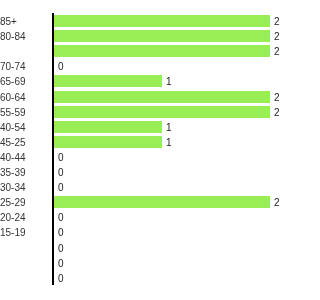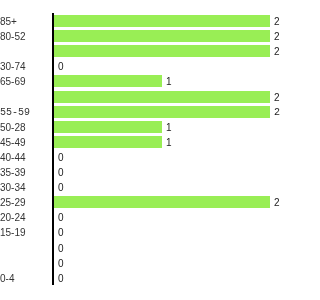--- a/index.html
+++ b/index.html
@@ -82,68 +82,69 @@
     <div id="axis-line"></div>
     <div id="rows-container">
         <div class="row" style="top: 14px;">
           <div class="row-label">85+</div>
           <div class="bar-wrap">
             <div class="bar" style="width: 216px; background: rgb(153, 238, 85);"></div>
           </div>
           <div class="value-label" style="left: 274px;">2</div>
         </div>
         <div class="row" style="top: 29.1px;">
-          <div class="row-label">80-52</div>
+          <div class="row-label">80-84</div>
           <div class="bar-wrap">
             <div class="bar" style="width: 216px; background: rgb(153, 238, 85);"></div>
           </div>
           <div class="value-label" style="left: 274px;">2</div>
         </div>
         <div class="row" style="top: 44.2px;">
           <div class="bar-wrap">
             <div class="bar" style="width: 216px; background: rgb(153, 238, 85);"></div>
           </div>
           <div class="value-label" style="left: 274px;">2</div>
         </div>
         <div class="row" style="top: 59.3px;">
-          <div class="row-label">30-74</div>
+          <div class="row-label">70-74</div>
           <div class="bar-wrap">
             <div class="bar zero" style="width: 0px; background: transparent;"></div>
           </div>
           <div class="value-label" style="left: 58px;">0</div>
         </div>
         <div class="row" style="top: 74.4px;">
           <div class="row-label">65-69</div>
           <div class="bar-wrap">
             <div class="bar" style="width: 108px; background: rgb(153, 238, 85);"></div>
           </div>
           <div class="value-label" style="left: 166px;">1</div>
         </div>
         <div class="row" style="top: 89.5px;">
-          <div class="bar-wrap">
-            <div class="bar" style="width: 216px; background: rgb(153, 238, 85);"></div>
-          </div>
-          <div class="value-label" style="left: 274px;">2</div>
-        </div>
-        <div class="row" style="top: 104.6px; font-family: Liberation Mono, monospace;">
+          <div class="row-label">60-64</div>
+          <div class="bar-wrap">
+            <div class="bar" style="width: 216px; background: rgb(153, 238, 85);"></div>
+          </div>
+          <div class="value-label" style="left: 274px;">2</div>
+        </div>
+        <div class="row" style="top: 104.6px;">
           <div class="row-label">55-59</div>
           <div class="bar-wrap">
             <div class="bar" style="width: 216px; background: rgb(153, 238, 85);"></div>
           </div>
           <div class="value-label" style="left: 274px;">2</div>
         </div>
         <div class="row" style="top: 119.7px;">
-          <div class="row-label">50-28</div>
+          <div class="row-label">40-54</div>
           <div class="bar-wrap">
             <div class="bar" style="width: 108px; background: rgb(153, 238, 85);"></div>
           </div>
           <div class="value-label" style="left: 166px;">1</div>
         </div>
         <div class="row" style="top: 134.8px;">
-          <div class="row-label">45-49</div>
+          <div class="row-label">45-25</div>
           <div class="bar-wrap">
             <div class="bar" style="width: 108px; background: rgb(153, 238, 85);"></div>
           </div>
           <div class="value-label" style="left: 166px;">1</div>
         </div>
         <div class="row" style="top: 149.9px;">
           <div class="row-label">40-44</div>
           <div class="bar-wrap">
             <div class="bar zero" style="width: 0px; background: transparent;"></div>
           </div>
@@ -190,21 +191,20 @@
           </div>
           <div class="value-label" style="left: 58px;">0</div>
         </div>
         <div class="row" style="top: 255.6px;">
           <div class="bar-wrap">
             <div class="bar zero" style="width: 0px; background: transparent;"></div>
           </div>
           <div class="value-label" style="left: 58px;">0</div>
         </div>
         <div class="row" style="top: 270.7px;">
-          <div class="row-label">0-4</div>
           <div class="bar-wrap">
             <div class="bar zero" style="width: 0px; background: transparent;"></div>
           </div>
           <div class="value-label" style="left: 58px;">0</div>
         </div>
       </div>
   </div>
 </div>
 
 </body></html>

